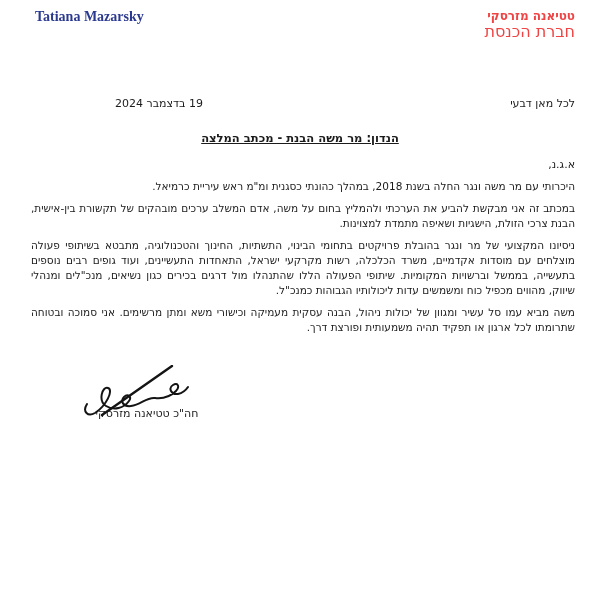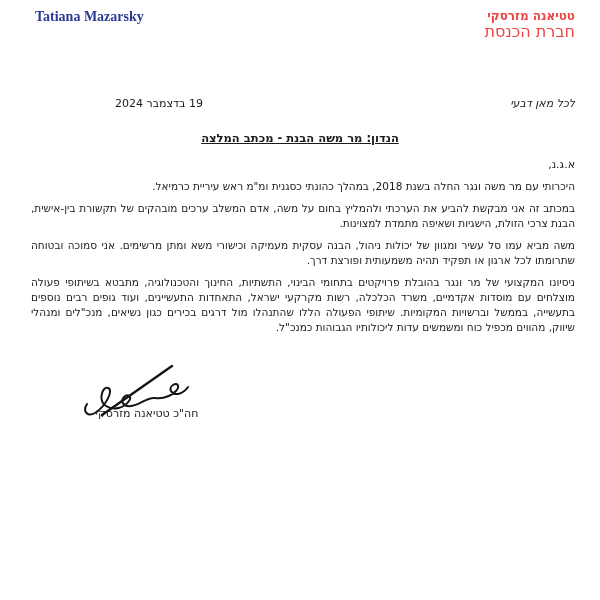--- a/index.html
+++ b/index.html
@@ -24,21 +24,20 @@
   .lh-he{
     position:absolute;top:9px;right:25px;
     text-align:right;color:#ef4444;
   }
   .lh-he .name{font-size:12px;font-weight:bold;line-height:15px;}
   .lh-he .role{font-size:16px;line-height:15px;}
   
   .recipient{
     position:absolute;top:97px;right:25px;
     font-size:11px;
-    font-style:italic;
   }
   .date{
     position:absolute;top:97px;left:115px;
     font-size:11px;direction:rtl;
   }
   
   .subject{
     position:absolute;top:131px;left:0;right:0;
     text-align:center;
     font-size:11.5px;font-weight:bold;
@@ -91,22 +90,22 @@
   <div class="recipient">לכל מאן דבעי</div>
   <div class="date">19 בדצמבר 2024</div>
 
   <div class="subject">הנדון: מר משה הבנת - מכתב המלצה</div>
 
   <div class="greeting">א.ג.נ,</div>
 
   <div class="body-text">
     <p>היכרותי עם מר משה ונגר החלה בשנת 2018, במהלך כהונתי כסגנית ומ"מ ראש עיריית כרמיאל.</p>
     <p>במכתב זה אני מבקשת להביע את הערכתי ולהמליץ בחום על משה, אדם המשלב ערכים מובהקים של תקשורת בין-אישית, הבנת צרכי הזולת, הישגיות ושאיפה מתמדת למצוינות.</p>
+    <p>ניסיונו המקצועי של מר ונגר בהובלת פרויקטים בתחומי הבינוי, התשתיות, החינוך והטכנולוגיה, מתבטא בשיתופי פעולה מוצלחים עם מוסדות אקדמיים, משרד הכלכלה, רשות מקרקעי ישראל, התאחדות התעשיינים, ועוד גופים רבים נוספים בתעשייה, בממשל וברשויות המקומיות. שיתופי הפעולה הללו שהתנהלו מול דרגים בכירים כגון נשיאים, מנכ"לים ומנהלי שיווק, מהווים מכפיל כוח ומשמשים עדות ליכולותיו הגבוהות כמנכ"ל.</p>
     <p>משה מביא עמו סל עשיר ומגוון של יכולות ניהול, הבנה עסקית מעמיקה וכישורי משא ומתן מרשימים. אני סמוכה ובטוחה שתרומתו לכל ארגון או תפקיד תהיה משמעותית ופורצת דרך.</p>
-    <p>ניסיונו המקצועי של מר ונגר בהובלת פרויקטים בתחומי הבינוי, התשתיות, החינוך והטכנולוגיה, מתבטא בשיתופי פעולה מוצלחים עם מוסדות אקדמיים, משרד הכלכלה, רשות מקרקעי ישראל, התאחדות התעשיינים, ועוד גופים רבים נוספים בתעשייה, בממשל וברשויות המקומיות. שיתופי הפעולה הללו שהתנהלו מול דרגים בכירים כגון נשיאים, מנכ"לים ומנהלי שיווק, מהווים מכפיל כוח ומשמשים עדות ליכולותיו הגבוהות כמנכ"ל.</p>
   </div>
 
   <div class="closing">
     <div class="signer">חה"כ טטיאנה מזרסקי</div>
     <div class="signature">
       <svg viewBox="0 0 134 52" xmlns="http://www.w3.org/2000/svg" fill="none" stroke="#141414" stroke-linecap="round" stroke-linejoin="round">
         <path d="M92,1 L22,50" stroke-width="2.4"></path>
         <path d="M7,39 c -5,8 1,13 8,9 c 11,-7 19,-23 13,-25 c -6,-2 -10,13 -2,18 c 8,5 18,2 23,-5 c 3,-4 -1,-8 -5,-4 c -4,4 -1,10 7,9 c 10,-1 15,-9 24,-8 c 9,1 16,-2 21,-7 c 4,-4 2,-9 -3,-6 c -5,3 -2,10 5,9 c 5,-1 8,-4 10,-7" stroke-width="2"></path>
       </svg>
     </div>

